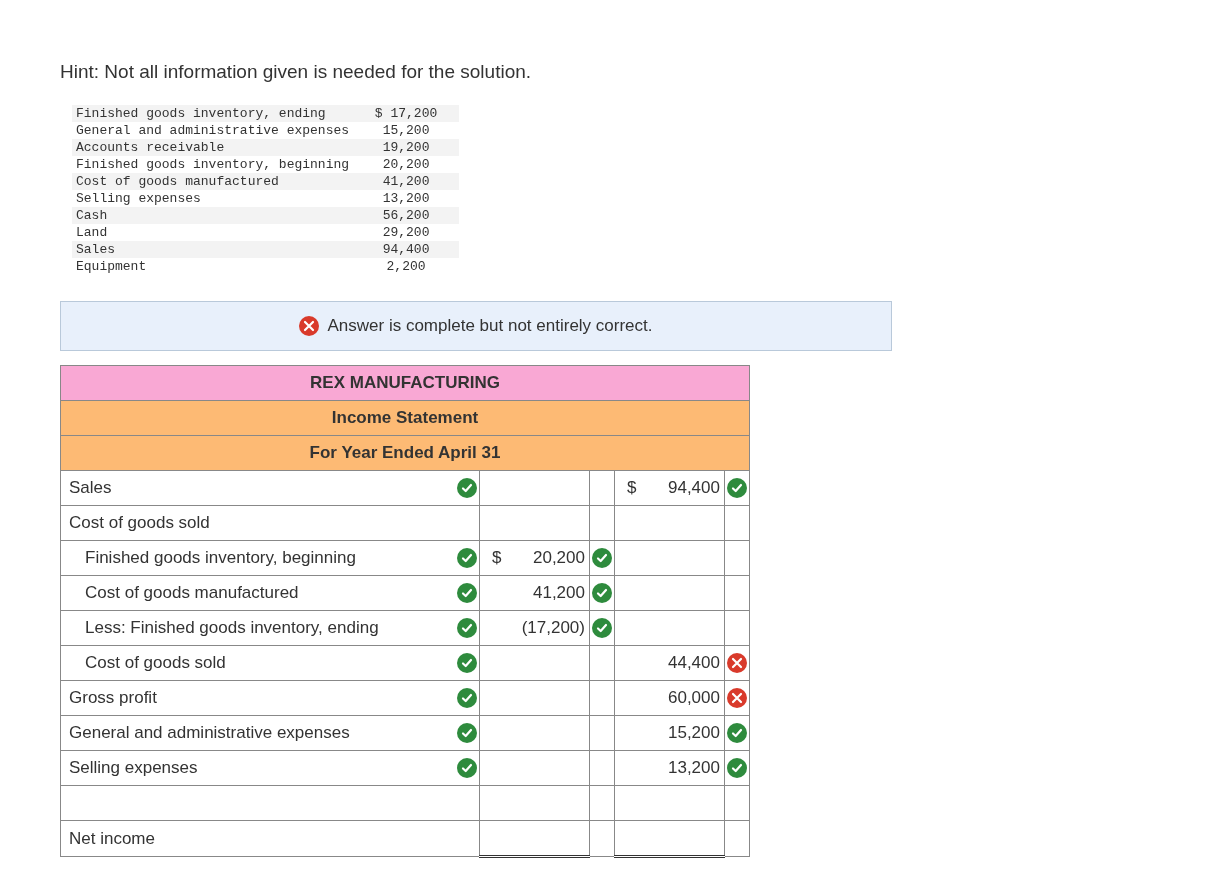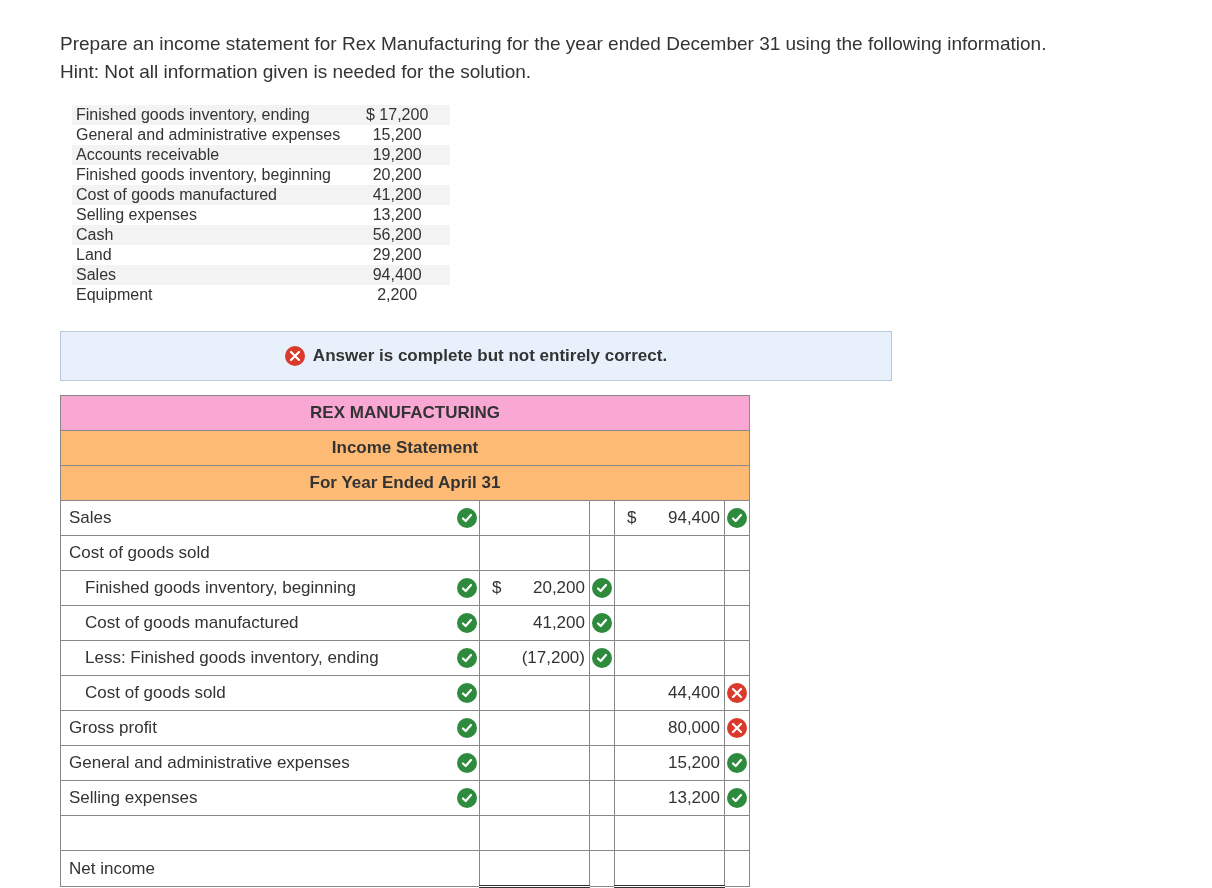--- a/index.html
+++ b/index.html
@@ -6,35 +6,35 @@
     font-family: Arial, Helvetica, sans-serif;
     font-size: 16px;
     color: #333;
     margin: 0;
     padding: 30px 60px;
     background: #fff;
   }
   .prompt { font-size: 19px; line-height: 1.45; margin-bottom: 20px; color:#333; }
   .prompt .hint { }
   .info-table {
-    font-family: Liberation Sans, sans-serif;
-    font-size: 16px;
+    font-family: Liberation Mono, monospace;
+    font-size: 13px;
     border-collapse: collapse;
     margin: 4px 0 26px 12px;
     white-space: pre;
   }
   .info-table tr:nth-child(odd) td { background:#f3f3f3; }
   .info-table td { padding: 1px 10px 1px 4px; }
   .info-table td.val { text-align:center; min-width:86px; }
   .feedback-banner {
     border:1px solid #b9c9da;
     background:#e8f0fb;
     padding:14px 20px;
     text-align:center;
-    font-weight:bold;
+    font-weight:normal;
     font-size:17px;
     color:#333;
     width:790px;
     margin-bottom:14px;
     display:flex;
     align-items:center;
     justify-content:center;
     gap:8px;
   }
   .icon {
@@ -77,21 +77,21 @@
   .stmt td.lbl-col { border-right:none; }
   .num-col { width:100px; text-align:right; padding-right:4px !important; }
   .num-col .numwrap { display:flex; align-items:center; justify-content:flex-end; gap:4px; }
   .num-col .dollar { margin-right:auto; padding-left:4px; }
   .double-underline td.num-col { border-bottom:3px double #333; }
 </style>
 </head>
 <body>
 
 <div class="prompt">
-  <span>Prepare an income statement for Rex Manufacturing for the year ended December 31 using the following information.</span><br>
+  <br>
   <span class="hint">Hint:</span>
   <span>Not all information given is needed for the solution.</span>
 </div>
 
 <table class="info-table"><tbody id="info-body"><tr><td>Finished goods inventory, ending</td><td class="val">$ 17,200</td></tr><tr><td>General and administrative expenses</td><td class="val">15,200</td></tr><tr><td>Accounts receivable</td><td class="val">19,200</td></tr><tr><td>Finished goods inventory, beginning</td><td class="val">20,200</td></tr><tr><td>Cost of goods manufactured</td><td class="val">41,200</td></tr><tr><td>Selling expenses</td><td class="val">13,200</td></tr><tr><td>Cash</td><td class="val">56,200</td></tr><tr><td>Land</td><td class="val">29,200</td></tr><tr><td>Sales</td><td class="val">94,400</td></tr><tr><td>Equipment</td><td class="val">2,200</td></tr></tbody></table>
 
 <div class="feedback-banner">
   <span class="icon icon-cross">
     <svg viewBox="0 0 12 12">
         <path d="M2 2 L10 10 M10 2 L2 10" stroke="#fff" stroke-width="2.2" fill="none" stroke-linecap="round"></path>
@@ -241,21 +241,21 @@
             <svg viewBox="0 0 12 12">
               <path d="M2 6.5 L4.7 9 L10 3" stroke="#fff" stroke-width="2.2" fill="none" stroke-linecap="round" stroke-linejoin="round"></path>
             </svg>
           </span></td>
         <td class="num-col">
           <div class="numwrap"></div>
         </td>
         <td class="mark-col"></td>
         <td class="num-col">
           <div class="numwrap">
-            <span>80,000</span>
+            <span>60,000</span>
           </div>
         </td>
         <td class="mark-col"><span class="icon icon-cross">
             <svg viewBox="0 0 12 12">
               <path d="M2 2 L10 10 M10 2 L2 10" stroke="#fff" stroke-width="2.2" fill="none" stroke-linecap="round"></path>
             </svg>
           </span></td>
       </tr>
       <tr>
         <td class="lbl-col">General and administrative expenses</td>

